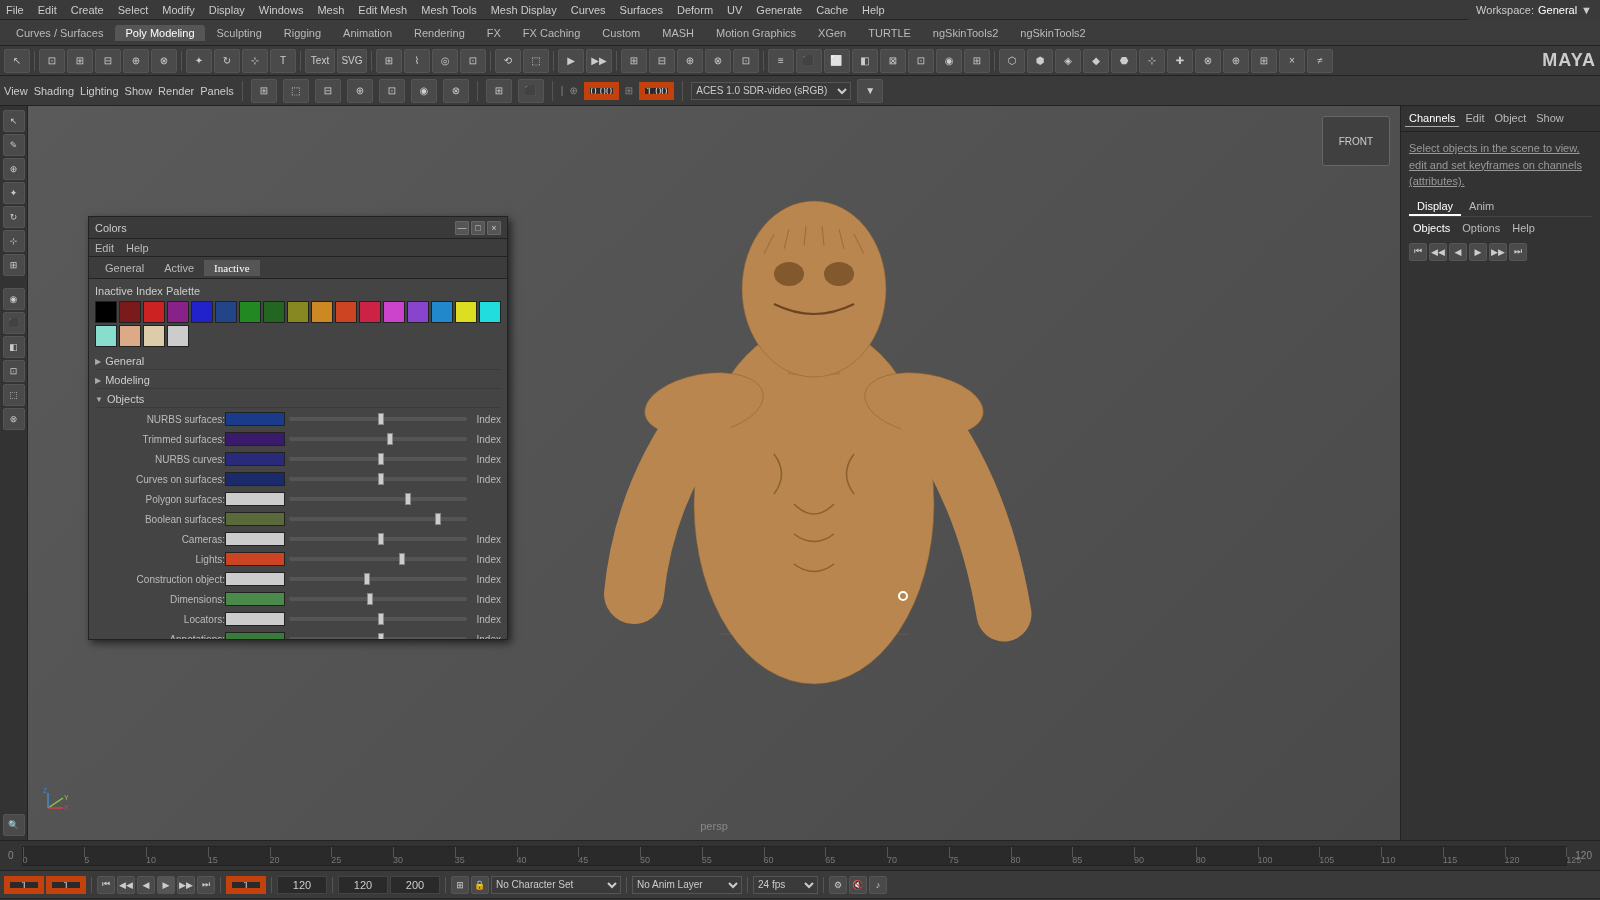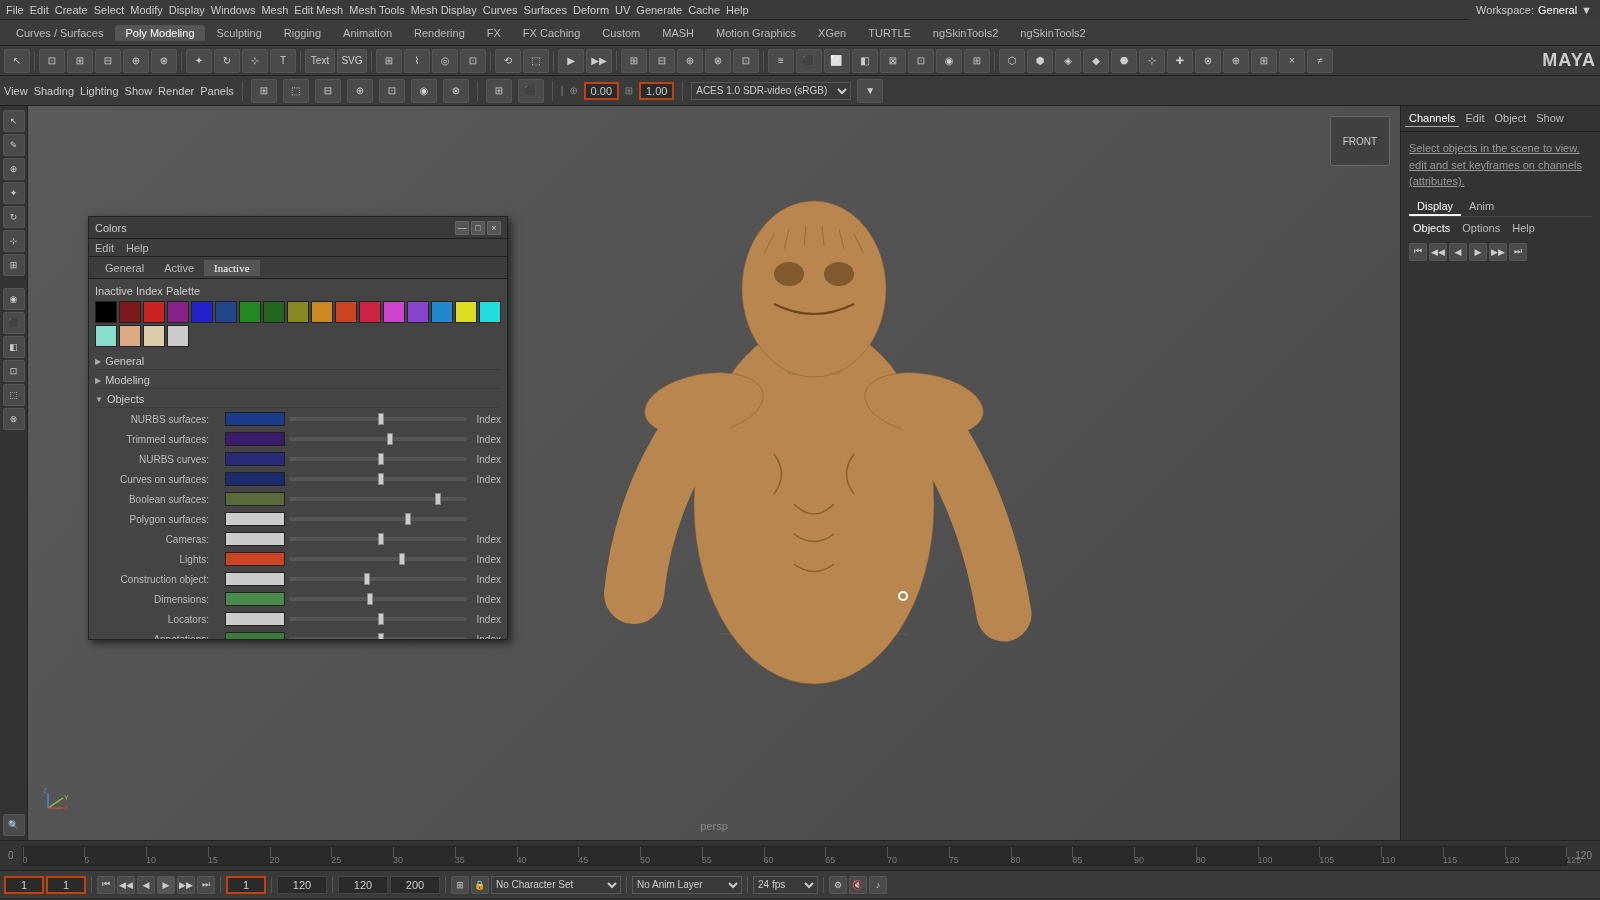--- a/index.html
+++ b/index.html
@@ -1,19 +1,19 @@
 <!DOCTYPE html>
 <html><head>
   <meta charset="utf-8">
   <style>
     * { margin: 0; padding: 0; box-sizing: border-box; }
     body { width: 1600px; height: 900px; overflow: hidden; background: #444; font-family: Arial, sans-serif; font-size: 11px; color: #ccc; user-select: none; }
 
     
-    #menu-bar { background: #3a3a3a; height: 20px; display: flex; align-items: center; padding: 0 6px; gap: 6px; border-bottom: 1px solid #222; }
+    #menu-bar { background: #3a3a3a; height: 20px; display: flex; align-items: center; padding: 0 6px; gap: 14px; border-bottom: 1px solid #222; }
     #menu-bar span { color: #ccc; font-size: 11px; cursor: pointer; }
 
     
     #workspace-bar { position: absolute; top: 0; right: 0; background: #3a3a3a; height: 20px; display: flex; align-items: center; padding: 0 8px; gap: 4px; }
     #workspace-bar span { color: #ccc; font-size: 11px; }
 
     
     #tabs-row { background: #3c3c3c; height: 26px; display: flex; align-items: center; padding: 0 6px; gap: 2px; border-bottom: 1px solid #222; }
     .tab { padding: 2px 10px; font-size: 11px; color: #bbb; cursor: pointer; border-radius: 3px 3px 0 0; }
     .tab.active { background: #555; color: #fff; }
@@ -33,21 +33,21 @@
     
     #viewport { flex: 1; background: #555; position: relative; overflow: hidden; }
     #viewport-bg { width: 100%; height: 100%; background: linear-gradient(135deg, #5a5a5a 0%, #4a4a4a 100%); position: relative; }
 
     
     #character { position: absolute; left: 50%; top: 50%; transform: translate(-30%, -45%); width: 500px; height: 620px; }
 
     
     #viewport-label { position: absolute; bottom: 8px; left: 50%; transform: translateX(-50%); color: #888; font-size: 11px; }
     #viewport-nav { position: absolute; top: 10px; right: 10px; }
-    #nav-cube { width: 60px; height: 50px; background: rgba(60,60,60,0.8); border: 1px solid #666; border-radius: 3px; display: flex; align-items: center; justify-content: center; color: #ccc; font-size: 10px; }
+    #nav-cube { width: 68px; height: 50px; background: rgba(60,60,60,0.8); border: 1px solid #666; border-radius: 3px; display: flex; align-items: center; justify-content: center; color: #ccc; font-size: 10px; }
 
     
     #right-panel { width: 200px; background: #333; border-left: 1px solid #222; display: flex; flex-direction: column; }
     #right-panel-top { padding: 4px; border-bottom: 1px solid #222; display: flex; gap: 2px; }
     #right-panel-top span { font-size: 11px; color: #bbb; cursor: pointer; padding: 2px 4px; }
     #right-panel-top span.active { color: #fff; border-bottom: 1px solid #aaa; }
     #right-panel-content { padding: 8px; flex: 1; }
     #right-panel-content p { font-size: 11px; color: #999; line-height: 1.5; text-decoration: underline; }
     #display-section { margin-top: 8px; }
     #display-tabs { display: flex; gap: 0; border-bottom: 1px solid #444; margin-bottom: 4px; }
@@ -77,21 +77,21 @@
     .palette-row { display: flex; gap: 2px; margin-bottom: 6px; flex-wrap: wrap; }
     .palette-swatch { width: 22px; height: 22px; border: 1px solid #222; cursor: pointer; }
 
     
     .section-header { display: flex; align-items: center; gap: 4px; padding: 2px 0; cursor: pointer; border-bottom: 1px solid #3a3a3a; margin-bottom: 2px; }
     .section-triangle { font-size: 8px; color: #aaa; }
     .section-title { font-size: 11px; color: #ccc; }
 
     
     .color-row { display: flex; align-items: center; margin-bottom: 2px; height: 18px; }
-    .color-row-label { width: 130px; text-align: right; font-size: 10px; color: #bbb; padding-right: 16px; flex-shrink: 0; }
+    .color-row-label { width: 130px; text-align: right; font-size: 10px; color: #bbb; padding-right: 0; flex-shrink: 0; }
     .color-swatch { width: 60px; height: 14px; border: 1px solid #222; flex-shrink: 0; cursor: pointer; }
     .color-slider-container { flex: 1; position: relative; height: 14px; margin: 0 4px; }
     .color-slider-track { width: 100%; height: 4px; background: #555; border-radius: 2px; position: absolute; top: 50%; transform: translateY(-50%); }
     .color-slider-thumb { width: 6px; height: 12px; background: #ccc; border: 1px solid #888; position: absolute; top: 50%; transform: translateY(-50%); cursor: pointer; }
     .color-index { font-size: 10px; color: #bbb; width: 30px; text-align: right; }
 
     
     #dialog-footer { background: #3c3c3c; height: 30px; display: flex; align-items: center; justify-content: space-around; border-top: 1px solid #222; }
     .footer-btn { padding: 2px 16px; background: #4a4a4a; border: 1px solid #555; border-radius: 2px; font-size: 11px; color: #ccc; cursor: pointer; }
 
@@ -99,21 +99,21 @@
     #timeline { background: #333; height: 30px; border-top: 1px solid #222; display: flex; align-items: center; padding: 0 4px; }
     #timeline-track { flex: 1; height: 20px; background: #2a2a2a; border: 1px solid #222; margin: 0 4px; position: relative; display: flex; align-items: center; }
     .timeline-tick { position: absolute; top: 0; width: 1px; height: 10px; background: #555; }
     .timeline-label { position: absolute; bottom: 0; font-size: 9px; color: #777; }
 
     
     #status-bar { background: #333; height: 22px; display: flex; align-items: center; padding: 0 8px; gap: 8px; border-top: 1px solid #222; font-size: 11px; color: #888; }
 
     
     #bottom-controls { background: #3a3a3a; height: 28px; display: flex; align-items: center; padding: 0 4px; gap: 2px; border-top: 1px solid #222; }
-    .bc-input { width: 40px; height: 18px; background: #2a2a2a; border: 2px solid #c2410c; color: #ccc; font-size: 11px; text-align: center; }
+    .bc-input { width: 40px; height: 18px; background: #2a2a2a; border: 6px solid #c2410c; color: #ccc; font-size: 11px; text-align: center; }
     .bc-btn { width: 18px; height: 18px; background: #4a4a4a; border: 1px solid #555; border-radius: 2px; display: inline-flex; align-items: center; justify-content: center; font-size: 9px; color: #ccc; cursor: pointer; }
     .bc-sep { width: 1px; height: 16px; background: #555; margin: 0 3px; }
     .bc-select { background: #3a3a3a; border: 1px solid #555; color: #ccc; font-size: 10px; height: 18px; }
     .bc-num { width: 50px; height: 18px; background: #2a2a2a; border: 1px solid #444; color: #ccc; font-size: 11px; text-align: center; }
 
     
     #cursor { position: absolute; width: 10px; height: 10px; border-radius: 50%; border: 2px solid #fff; pointer-events: none; z-index: 999; transform: translate(-50%, -50%); left: 875px; top: 490px; }
 
     
     .char-body { fill: #b8864e; stroke: #8a6030; stroke-width: 0.5; }
@@ -440,34 +440,34 @@
             <div class="color-row">
               <div class="color-row-label">Curves on surfaces:</div>
               <div class="color-swatch" style="background: rgb(26, 42, 106);"></div>
               <div class="color-slider-container">
                 <div class="color-slider-track"></div>
                 <div class="color-slider-thumb" style="left: 50%;"></div>
               </div>
               <div class="color-index">Index</div>
             </div>
             <div class="color-row">
+              <div class="color-row-label">Polygon surfaces:</div>
+              <div class="color-swatch" style="background: rgb(204, 204, 204);"></div>
+              <div class="color-slider-container">
+                <div class="color-slider-track"></div>
+                <div class="color-slider-thumb" style="left: 65%;"></div>
+              </div>
+              <div class="color-index"></div>
+            </div>
+            <div class="color-row">
               <div class="color-row-label">Boolean surfaces:</div>
               <div class="color-swatch" style="background: rgb(90, 106, 58);"></div>
               <div class="color-slider-container">
                 <div class="color-slider-track"></div>
                 <div class="color-slider-thumb" style="left: 82%;"></div>
-              </div>
-              <div class="color-index"></div>
-            </div>
-            <div class="color-row">
-              <div class="color-row-label">Polygon surfaces:</div>
-              <div class="color-swatch" style="background: rgb(204, 204, 204);"></div>
-              <div class="color-slider-container">
-                <div class="color-slider-track"></div>
-                <div class="color-slider-thumb" style="left: 65%;"></div>
               </div>
               <div class="color-index"></div>
             </div>
             <div class="color-row">
               <div class="color-row-label">Cameras:</div>
               <div class="color-swatch" style="background: rgb(204, 204, 204);"></div>
               <div class="color-slider-container">
                 <div class="color-slider-track"></div>
                 <div class="color-slider-thumb" style="left: 50%;"></div>
               </div>

